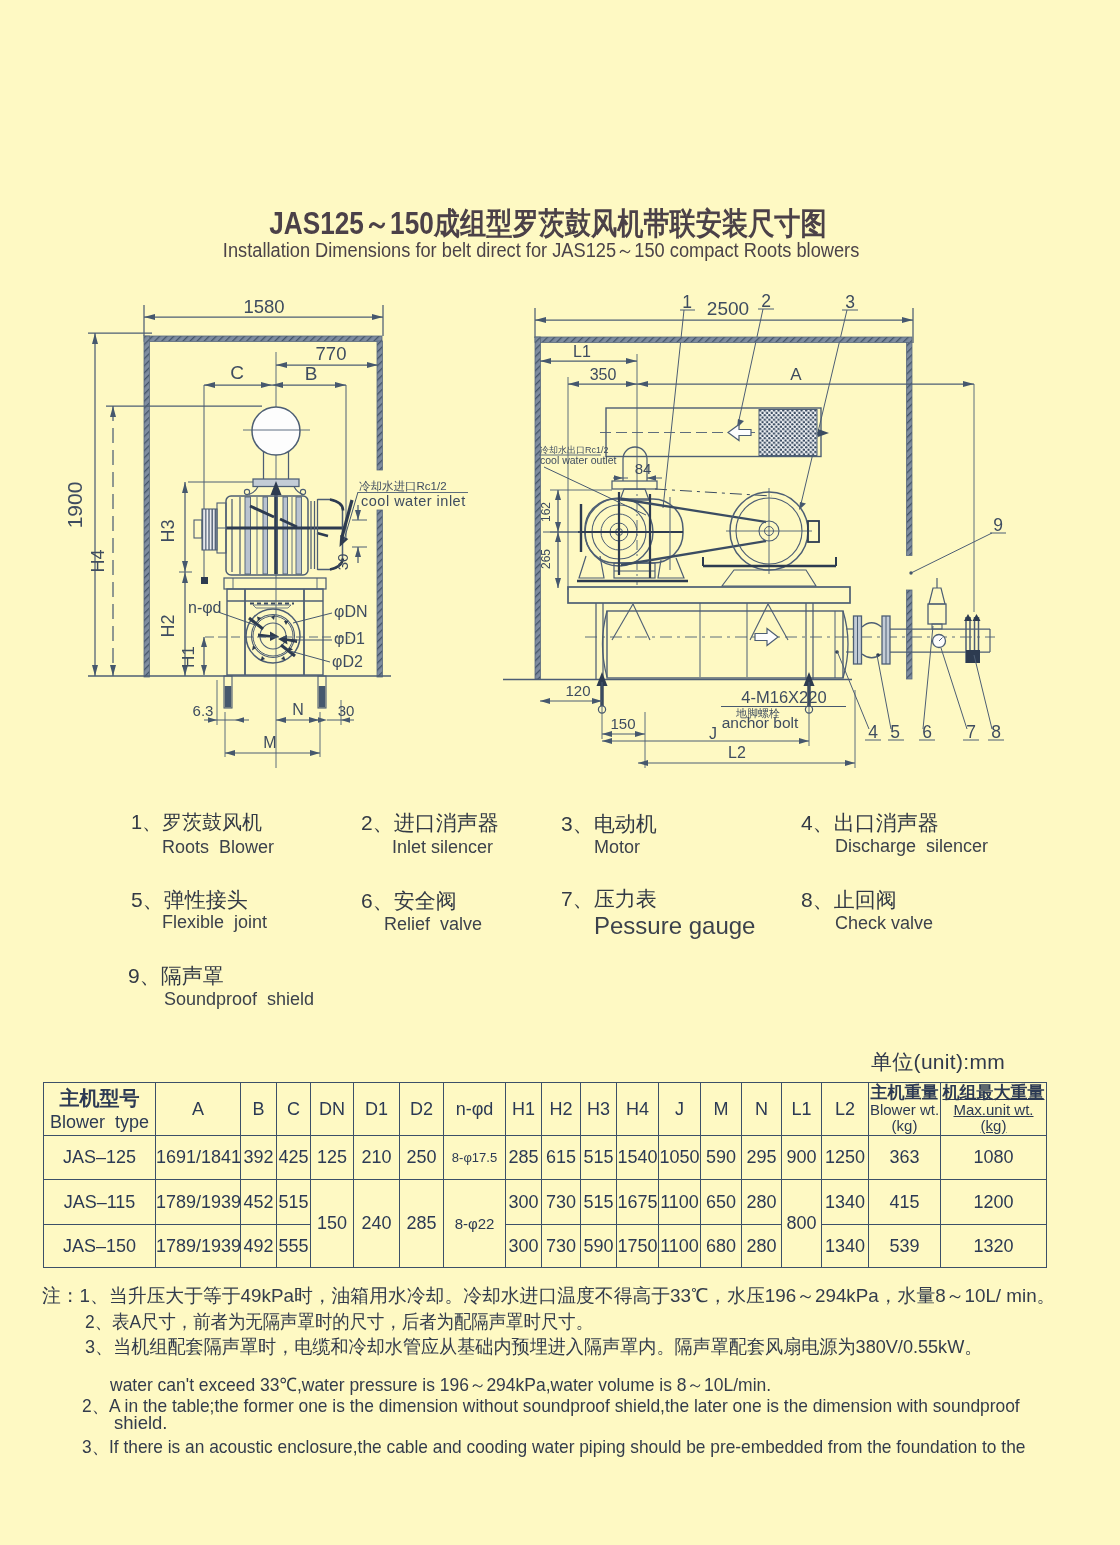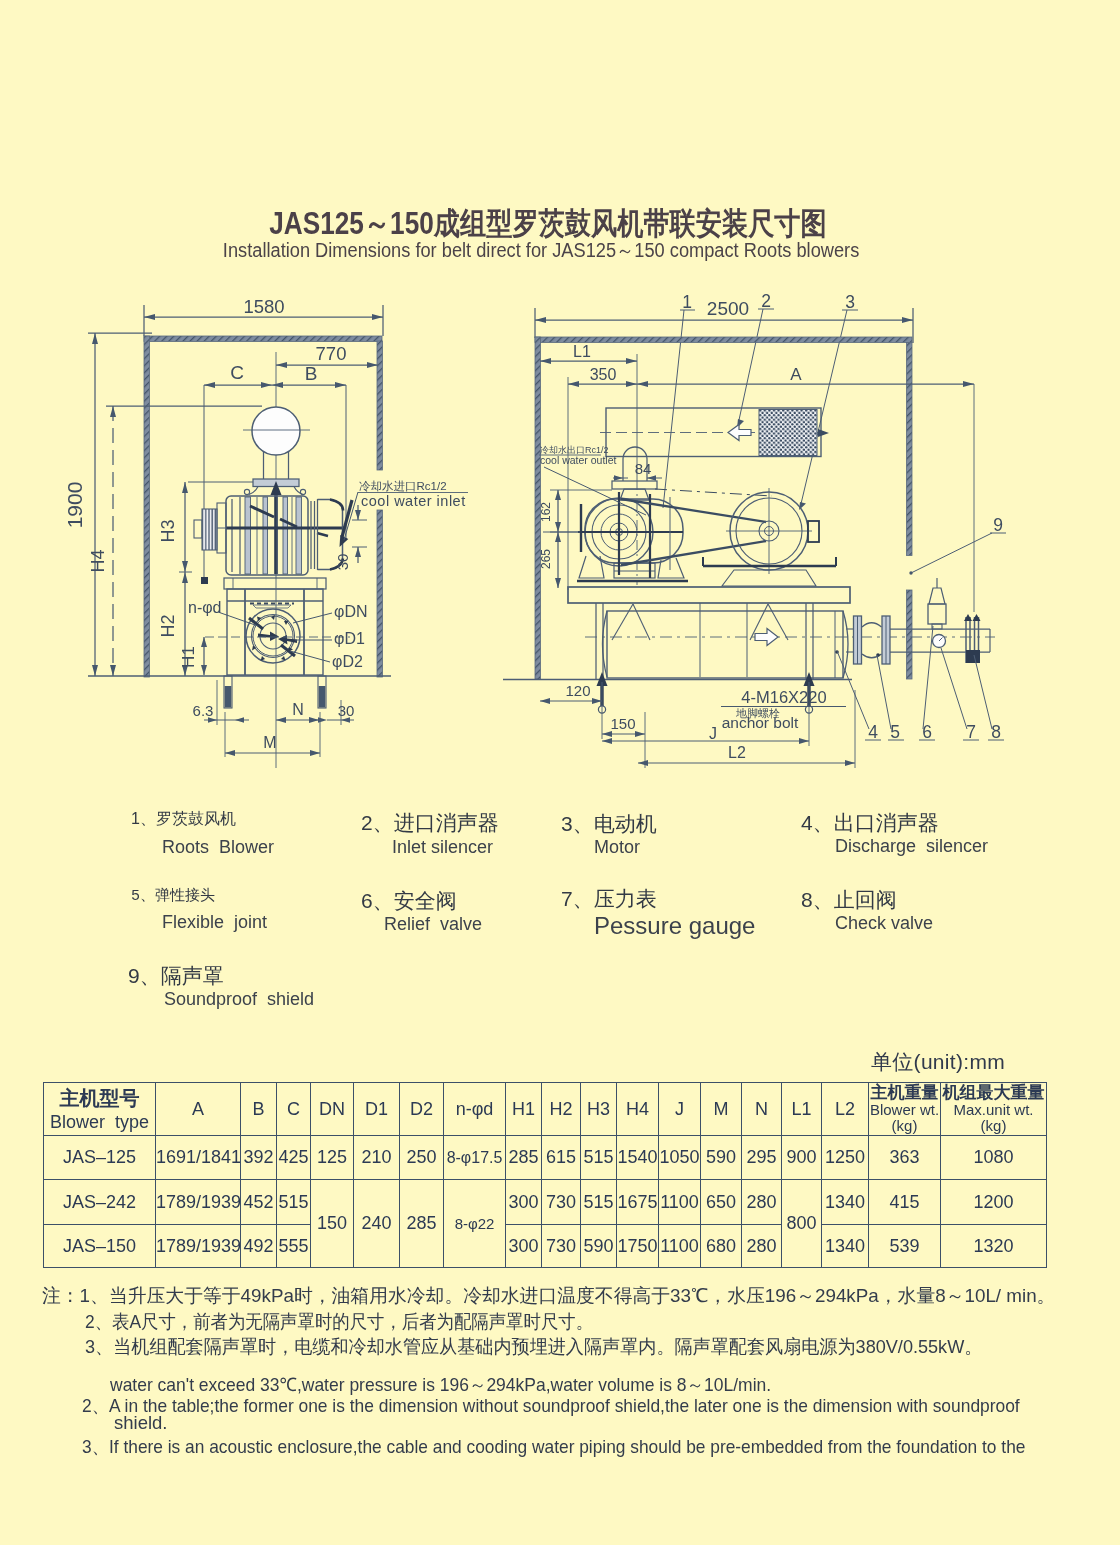--- a/index.html
+++ b/index.html
@@ -561,33 +561,33 @@
 </g>
 
 <g>
   <text x="996" y="738" text-anchor="middle" font-size="17.5" fill="#3e4c60" stroke="none" font-family="Liberation Sans">8</text>
   <line x1="988" y1="740" x2="1004" y2="740" stroke-width="1"></line>
   <line x1="992" y1="729" x2="974" y2="655" stroke-width="1"></line>
 </g>
 </g>
 </svg>
 
-<div class="abs" style="left:131px;top:809px;font-size:16px;color:#333a45;">1、罗茨鼓风机</div>
+<div class="abs" style="left:131px;top:809px;font-size:20px;color:#333a45;">1、罗茨鼓风机</div>
 <div class="abs" style="left:162px;top:837px;font-size:18px;color:#3c424c;">Roots&nbsp; Blower</div>
 
 <div class="abs" style="left:361px;top:809px;font-size:21px;color:#333a45;">2、进口消声器</div>
 <div class="abs" style="left:392px;top:837px;font-size:18px;color:#3c424c;">Inlet silencer</div>
 
 <div class="abs" style="left:561px;top:810px;font-size:21px;color:#333a45;">3、电动机</div>
 <div class="abs" style="left:594px;top:837px;font-size:18px;color:#3c424c;">Motor</div>
 
 <div class="abs" style="left:801px;top:809px;font-size:21px;color:#333a45;">4、出口消声器</div>
 <div class="abs" style="left:835px;top:836px;font-size:18px;color:#3c424c;">Discharge&nbsp; silencer</div>
 
-<div class="abs" style="left:131px;top:886px;font-size:15px;color:#333a45;font-family:Liberation Mono, monospace;">5、弹性接头</div>
+<div class="abs" style="left:131px;top:886px;font-size:21px;color:#333a45;">5、弹性接头</div>
 <div class="abs" style="left:162px;top:912px;font-size:18px;color:#3c424c;">Flexible&nbsp; joint</div>
 
 <div class="abs" style="left:361px;top:887px;font-size:21px;color:#333a45;">6、安全阀</div>
 <div class="abs" style="left:384px;top:914px;font-size:18px;color:#3c424c;">Relief&nbsp; valve</div>
 
 <div class="abs" style="left:561px;top:885px;font-size:21px;color:#333a45;">7、压力表</div>
 <div class="abs" style="left:594px;top:912px;font-size:24px;color:#3c424c;">Pessure gauge</div>
 
 <div class="abs" style="left:801px;top:886px;font-size:21px;color:#333a45;">8、止回阀</div>
 <div class="abs" style="left:835px;top:913px;font-size:18px;color:#3c424c;">Check valve</div>
@@ -636,45 +636,45 @@
 <td>H1</td>
           <td>H2</td>
           <td>H3</td>
           <td>H4</td>
           <td>J</td>
           <td>M</td>
           <td>N</td>
           <td>L1</td>
           <td>L2</td>
 <td style="font-size:15px;line-height:16px;"><div style="font-size:17px;font-weight:bold;line-height:18px;">主机重量</div>Blower wt.<br>(kg)</td>
-<td style="font-size:15px;line-height:16px;"><div style="font-size:17px;font-weight:bold;line-height:18px;">机组最大重量</div>Max.unit wt.<br>(kg)</td>
+<td style="font-size:15px;line-height:16px;text-decoration:underline;"><div style="font-size:17px;font-weight:bold;line-height:18px;">机组最大重量</div>Max.unit wt.<br>(kg)</td>
 </tr>
 <tr style="height:44px;">
 <td>JAS–125</td>
           <td>1691/1841</td>
           <td>392</td>
           <td>425</td>
           <td>125</td>
           <td>210</td>
           <td>250</td>
-<td style="font-size:16px;">8-φ17.5</td>
+<td style="font-size:13px;">8-φ17.5</td>
           <td>285</td>
           <td>615</td>
           <td>515</td>
           <td>1540</td>
           <td>1050</td>
           <td>590</td>
           <td>295</td>
           <td>900</td>
           <td>1250</td>
           <td>363</td>
           <td>1080</td>
 </tr>
 <tr style="height:45px;">
-<td>JAS–242</td>
+<td>JAS–115</td>
           <td>1789/1939</td>
           <td>452</td>
           <td>515</td>
 <td rowspan="2">150</td>
           <td rowspan="2">240</td>
           <td rowspan="2">285</td>
           <td rowspan="2" style="font-size:15px;">8-φ22</td>
 <td>300</td>
           <td>730</td>
           <td>515</td>

